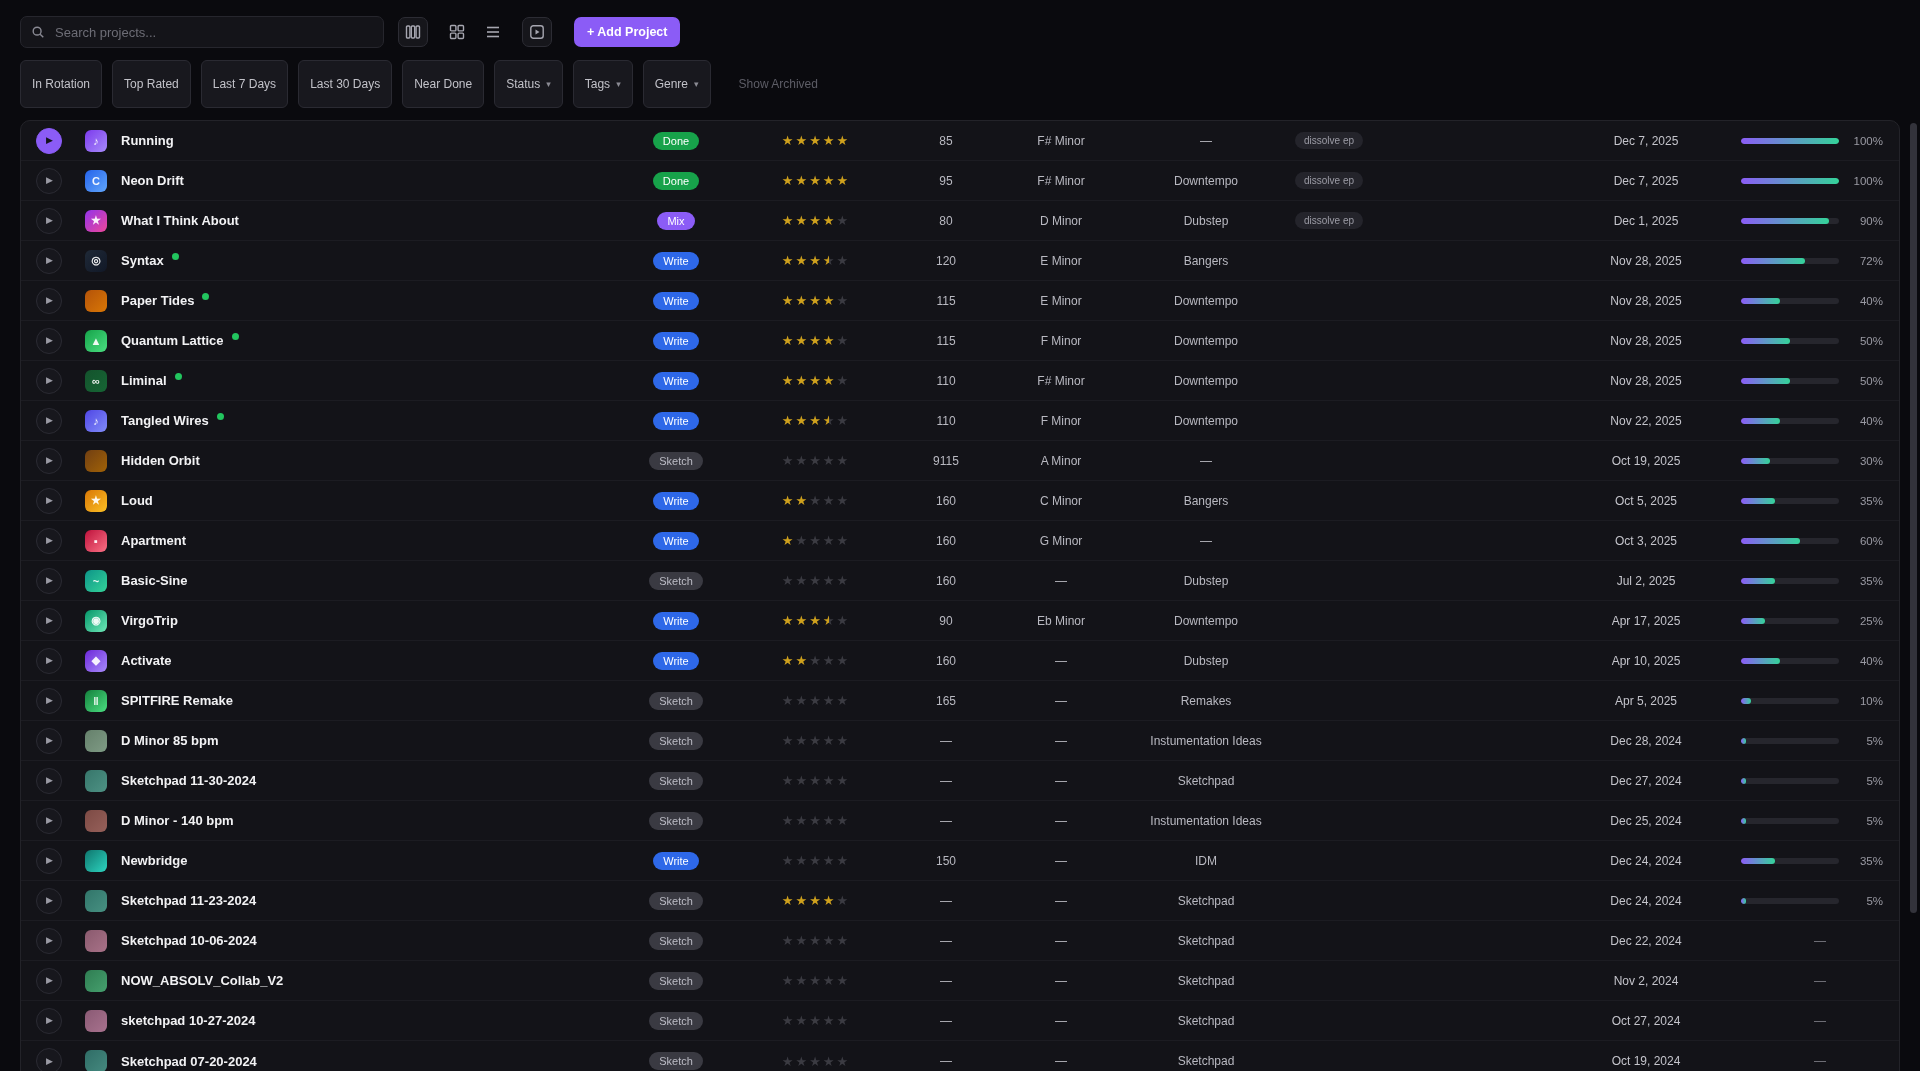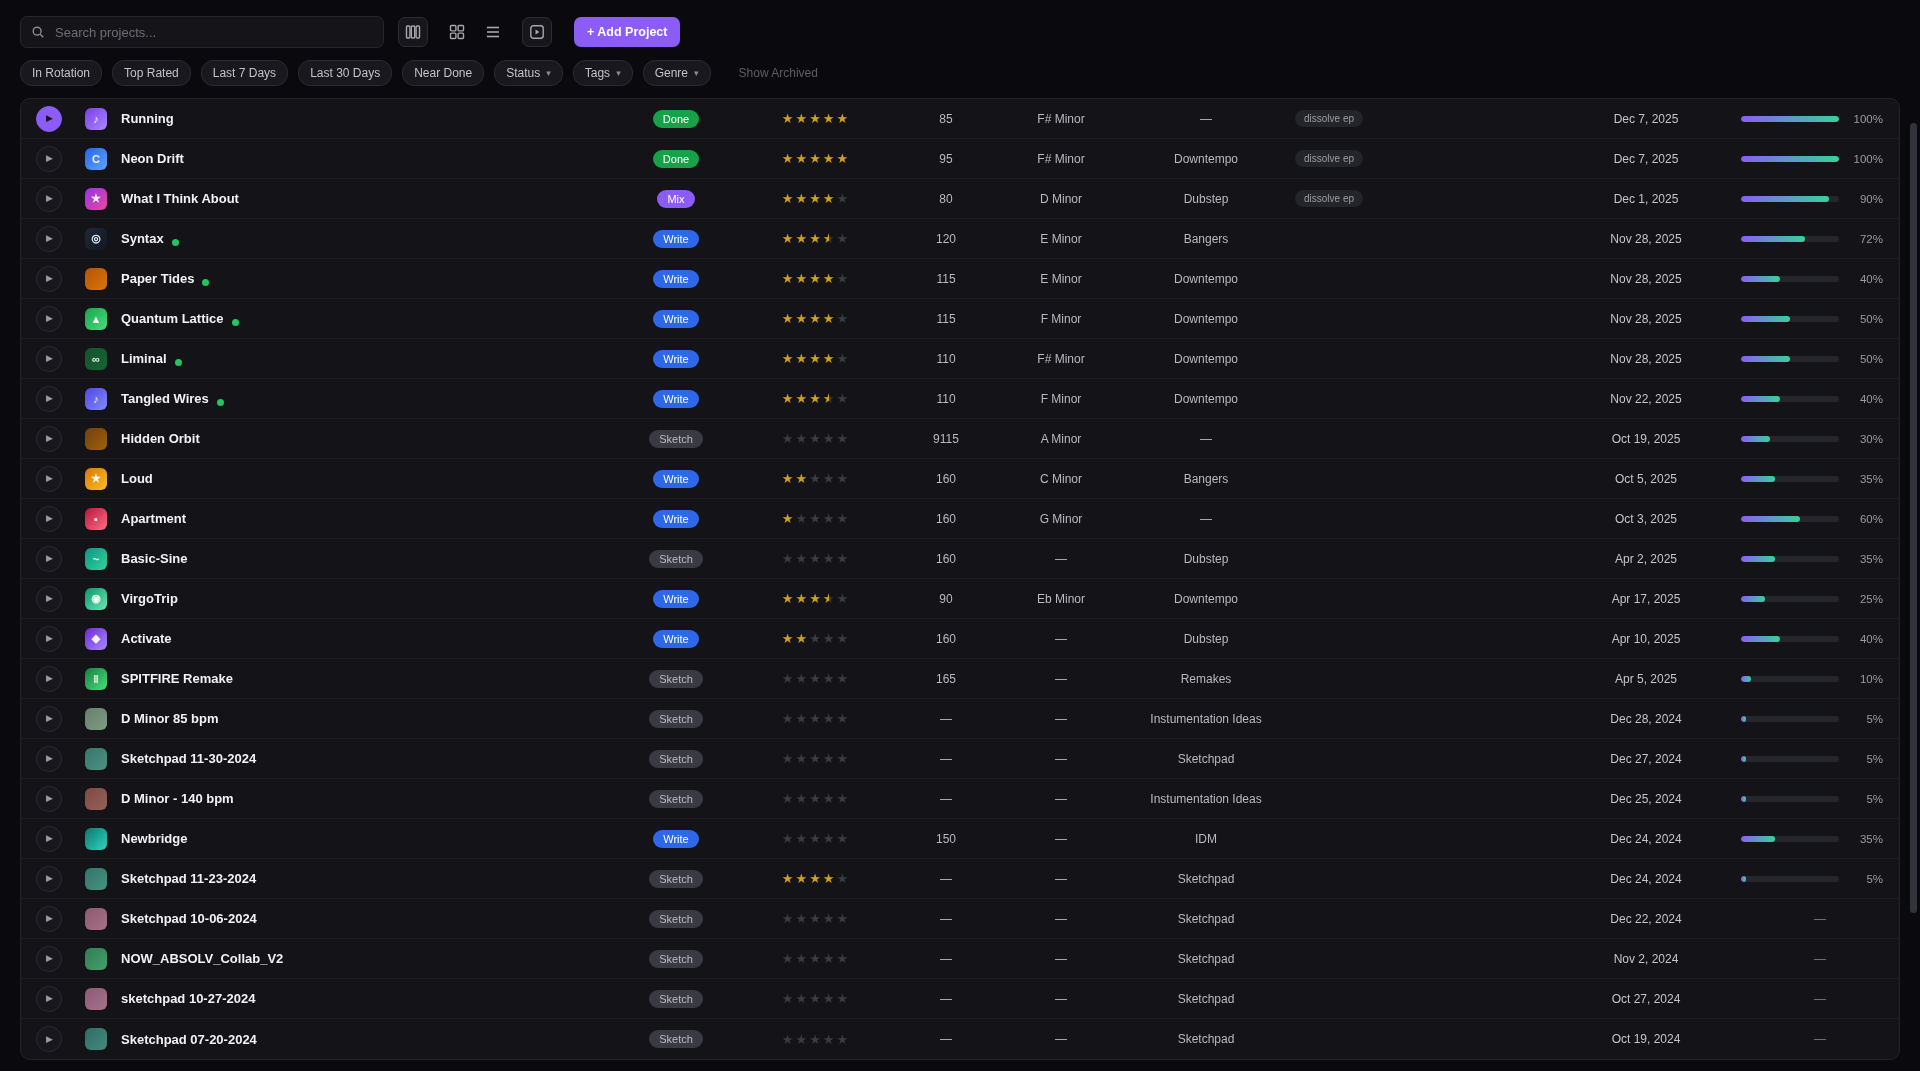--- a/index.html
+++ b/index.html
@@ -30,21 +30,21 @@
   .viewgroup { display:flex; gap:6px; align-items:center; }
   .addbtn {
     height:30px; padding:0 13px; border-radius:7px; background:#8b5cf6; color:#ffffff;
     font-size:12.5px; font-weight:700; display:flex; align-items:center; border:0;
     font-family:inherit; cursor:pointer; margin-left:8px;
   }
   
   .chips { display:flex; gap:10px; padding:4px 20px 12px; align-items:center; }
   .chip {
     background:#18181e; border:1px solid #2a2a32; color:#c2c2c9; font-size:12px;
-    padding:5px 11px; border-radius:12px; display:flex; align-items:center; gap:6px;
+    padding:16px 11px; border-radius:6px; display:flex; align-items:center; gap:6px;
     font-family:inherit; cursor:pointer;
   }
   .chip .caret { color:#8b8b94; font-size:9px; line-height:1; }
   .chip.ghost { background:transparent; border-color:transparent; color:#5d5d66; margin-left:6px; }
   
   .table {
     margin:0 20px; background:#131318; border:1px solid #232329; border-radius:10px;
     overflow:hidden;
   }
   .grid-cols {
@@ -69,21 +69,21 @@
     width:26px; height:26px; border-radius:50%; background:#17171d; border:1px solid #2b2b33;
     color:#9a9aa4; display:flex; align-items:center; justify-content:center; padding:0; cursor:pointer;
   }
   .playbtn .tri { font-size:9px; line-height:1; margin-left:1px; }
   .playbtn.playing { background:#8b5cf6; border-color:#8b5cf6; color:#12121a; }
   .cell.iconc { display:flex; justify-content:flex-start; padding-left:8px; }
   .proj-icon {
     width:22px; height:22px; border-radius:6px; display:flex; align-items:center;
     justify-content:center; font-size:11px; color:rgba(255,255,255,.92); font-weight:700;
   }
-  .cell.name { text-align:left; display:flex; align-items:flex-end; gap:8px; padding-right:12px; }
+  .cell.name { text-align:left; display:flex; align-items:flex-start; gap:8px; padding-right:12px; }
   .proj-name { font-size:13px; font-weight:700; color:#f2f2f4; }
   .dot { width:7px; height:7px; border-radius:50%; background:#22c55e; flex:0 0 auto; }
   .badge {
     display:inline-block; font-size:11px; font-weight:400; padding:3px 10px; border-radius:999px;
     color:#ffffff;
   }
   .badge-done   { background:#17a24a; }
   .badge-mix    { background:#8b5cf6; }
   .badge-write  { background:#2e68e8; }
   .badge-sketch { background:#3a3a42; color:#bcbcc5; }
@@ -512,21 +512,21 @@
     <div class="cell name">
       <span class="proj-name">Basic-Sine</span>
 
     </div>
     <div class="cell"><span class="badge badge-sketch">Sketch</span></div>
     <div class="cell rating"><span class="star">★</span><span class="star">★</span><span class="star">★</span><span class="star">★</span><span class="star">★</span></div>
     <div class="cell bpmc">160</div>
     <div class="cell keyc">—</div>
     <div class="cell genrec">Dubstep</div>
     <div class="cell tags"></div>
-    <div class="cell date">Apr 2, 2025</div>
+    <div class="cell date">Jul 2, 2025</div>
     <div class="cell done">
           <span class="track">
             <span class="fill" style="width: 35%;"></span>
           </span>
           <span class="pct">35%</span>
         </div>
   </div>
 
   <div class="row grid-cols">
     <div class="cell play">

